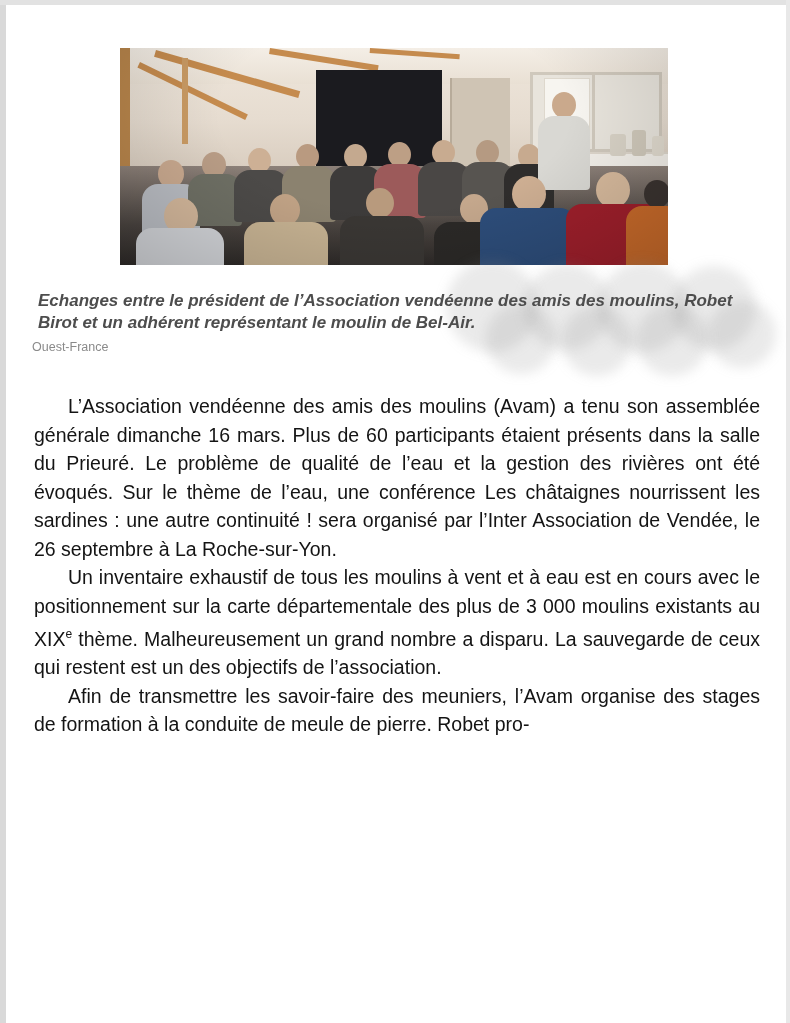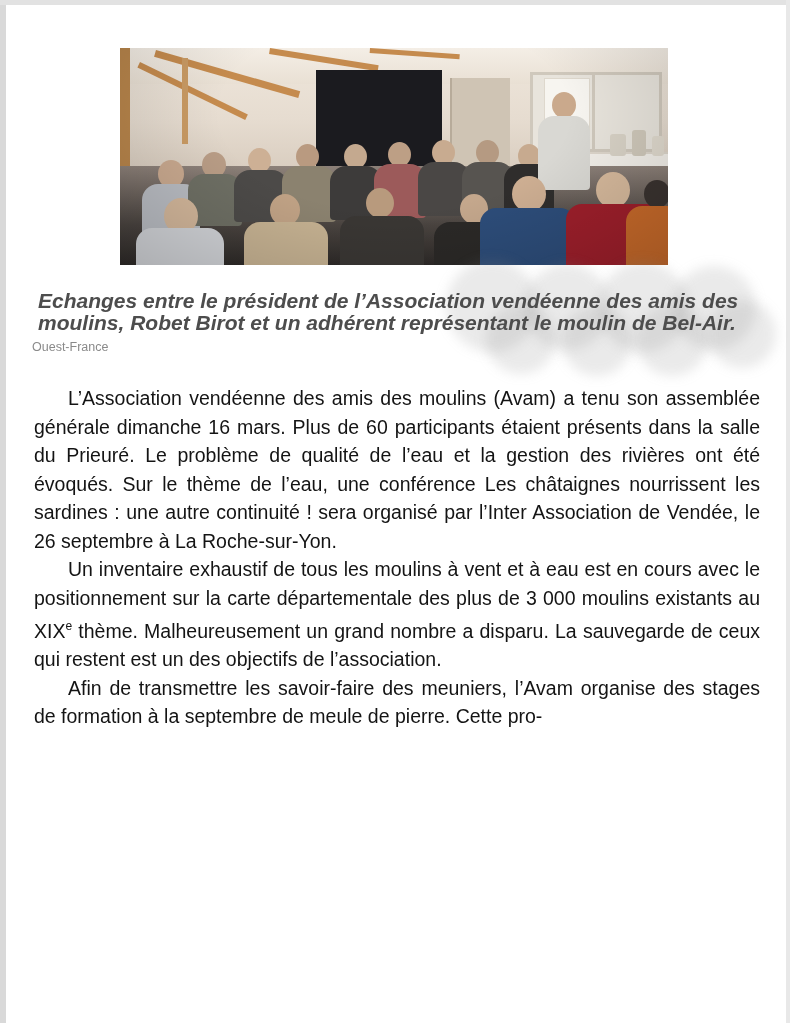--- a/index.html
+++ b/index.html
@@ -155,35 +155,35 @@
     filter: blur(6px);
   }
   .caption {
     position: absolute;
     left: 22px;
     top: 12px;
     width: 730px;
     font-family: "Liberation Sans", sans-serif;
     font-style: italic;
     font-weight: bold;
-    font-size: 21px;
+    font-size: 17px;
     line-height: 22px;
     color: #4d4d4d;
   }
   .credit {
     position: absolute;
     left: 16px;
     top: 62px;
     font-size: 12.5px;
     color: #8a8a8a;
     font-family: "Liberation Sans", sans-serif;
   }
 
   .article {
-    margin-top: 2px;
+    margin-top: 10px;
     padding: 0 16px 0 18px;
   }
   .article p {
     margin: 0;
     font-family: "Liberation Sans", sans-serif;
     font-size: 19.5px;
     line-height: 28.5px;
     text-align: justify;
     color: #141414;
   }
@@ -298,17 +298,17 @@
       <div class="caption">Echanges entre le président de l’Association vendéenne des amis des moulins, Robet Birot et un adhérent représentant le moulin de Bel-Air.</div>
       <div class="credit">Ouest-France</div>
     </div>
 
     <div class="article">
       <p class="indent">L’Association vendéenne des amis des moulins (Avam) a tenu son assemblée générale dimanche 16 mars. Plus de 60 participants étaient présents dans la salle du Prieuré. Le problème de qualité de l’eau et la gestion des rivières ont été évoqués. Sur le thème de l’eau, une conférence Les châtaignes nourrissent les sardines : une autre continuité ! sera organisé par l’Inter Association de Vendée, le 26 septembre à La Roche-sur-Yon.</p>
 
 
       <p class="indent"><span>Un inventaire exhaustif de tous les moulins à vent et à eau est en cours avec le positionnement sur la carte départementale des plus de 3 000 moulins existants au XIX</span><sup>e</sup><span> thème. Malheureusement un grand nombre a disparu. La sauvegarde de ceux qui restent est un des objectifs de l’association.</span></p>
 
-      <p class="indent">Afin de transmettre les savoir-faire des meuniers, l’Avam organise des stages de formation à la septembre de meule de pierre. Cette pro-</p>
+      <p class="indent">Afin de transmettre les savoir-faire des meuniers, l’Avam organise des stages de formation à la conduite de meule de pierre. Robet pro-</p>
     </div>
 
   </div>
 </div>
 
 </body></html>

